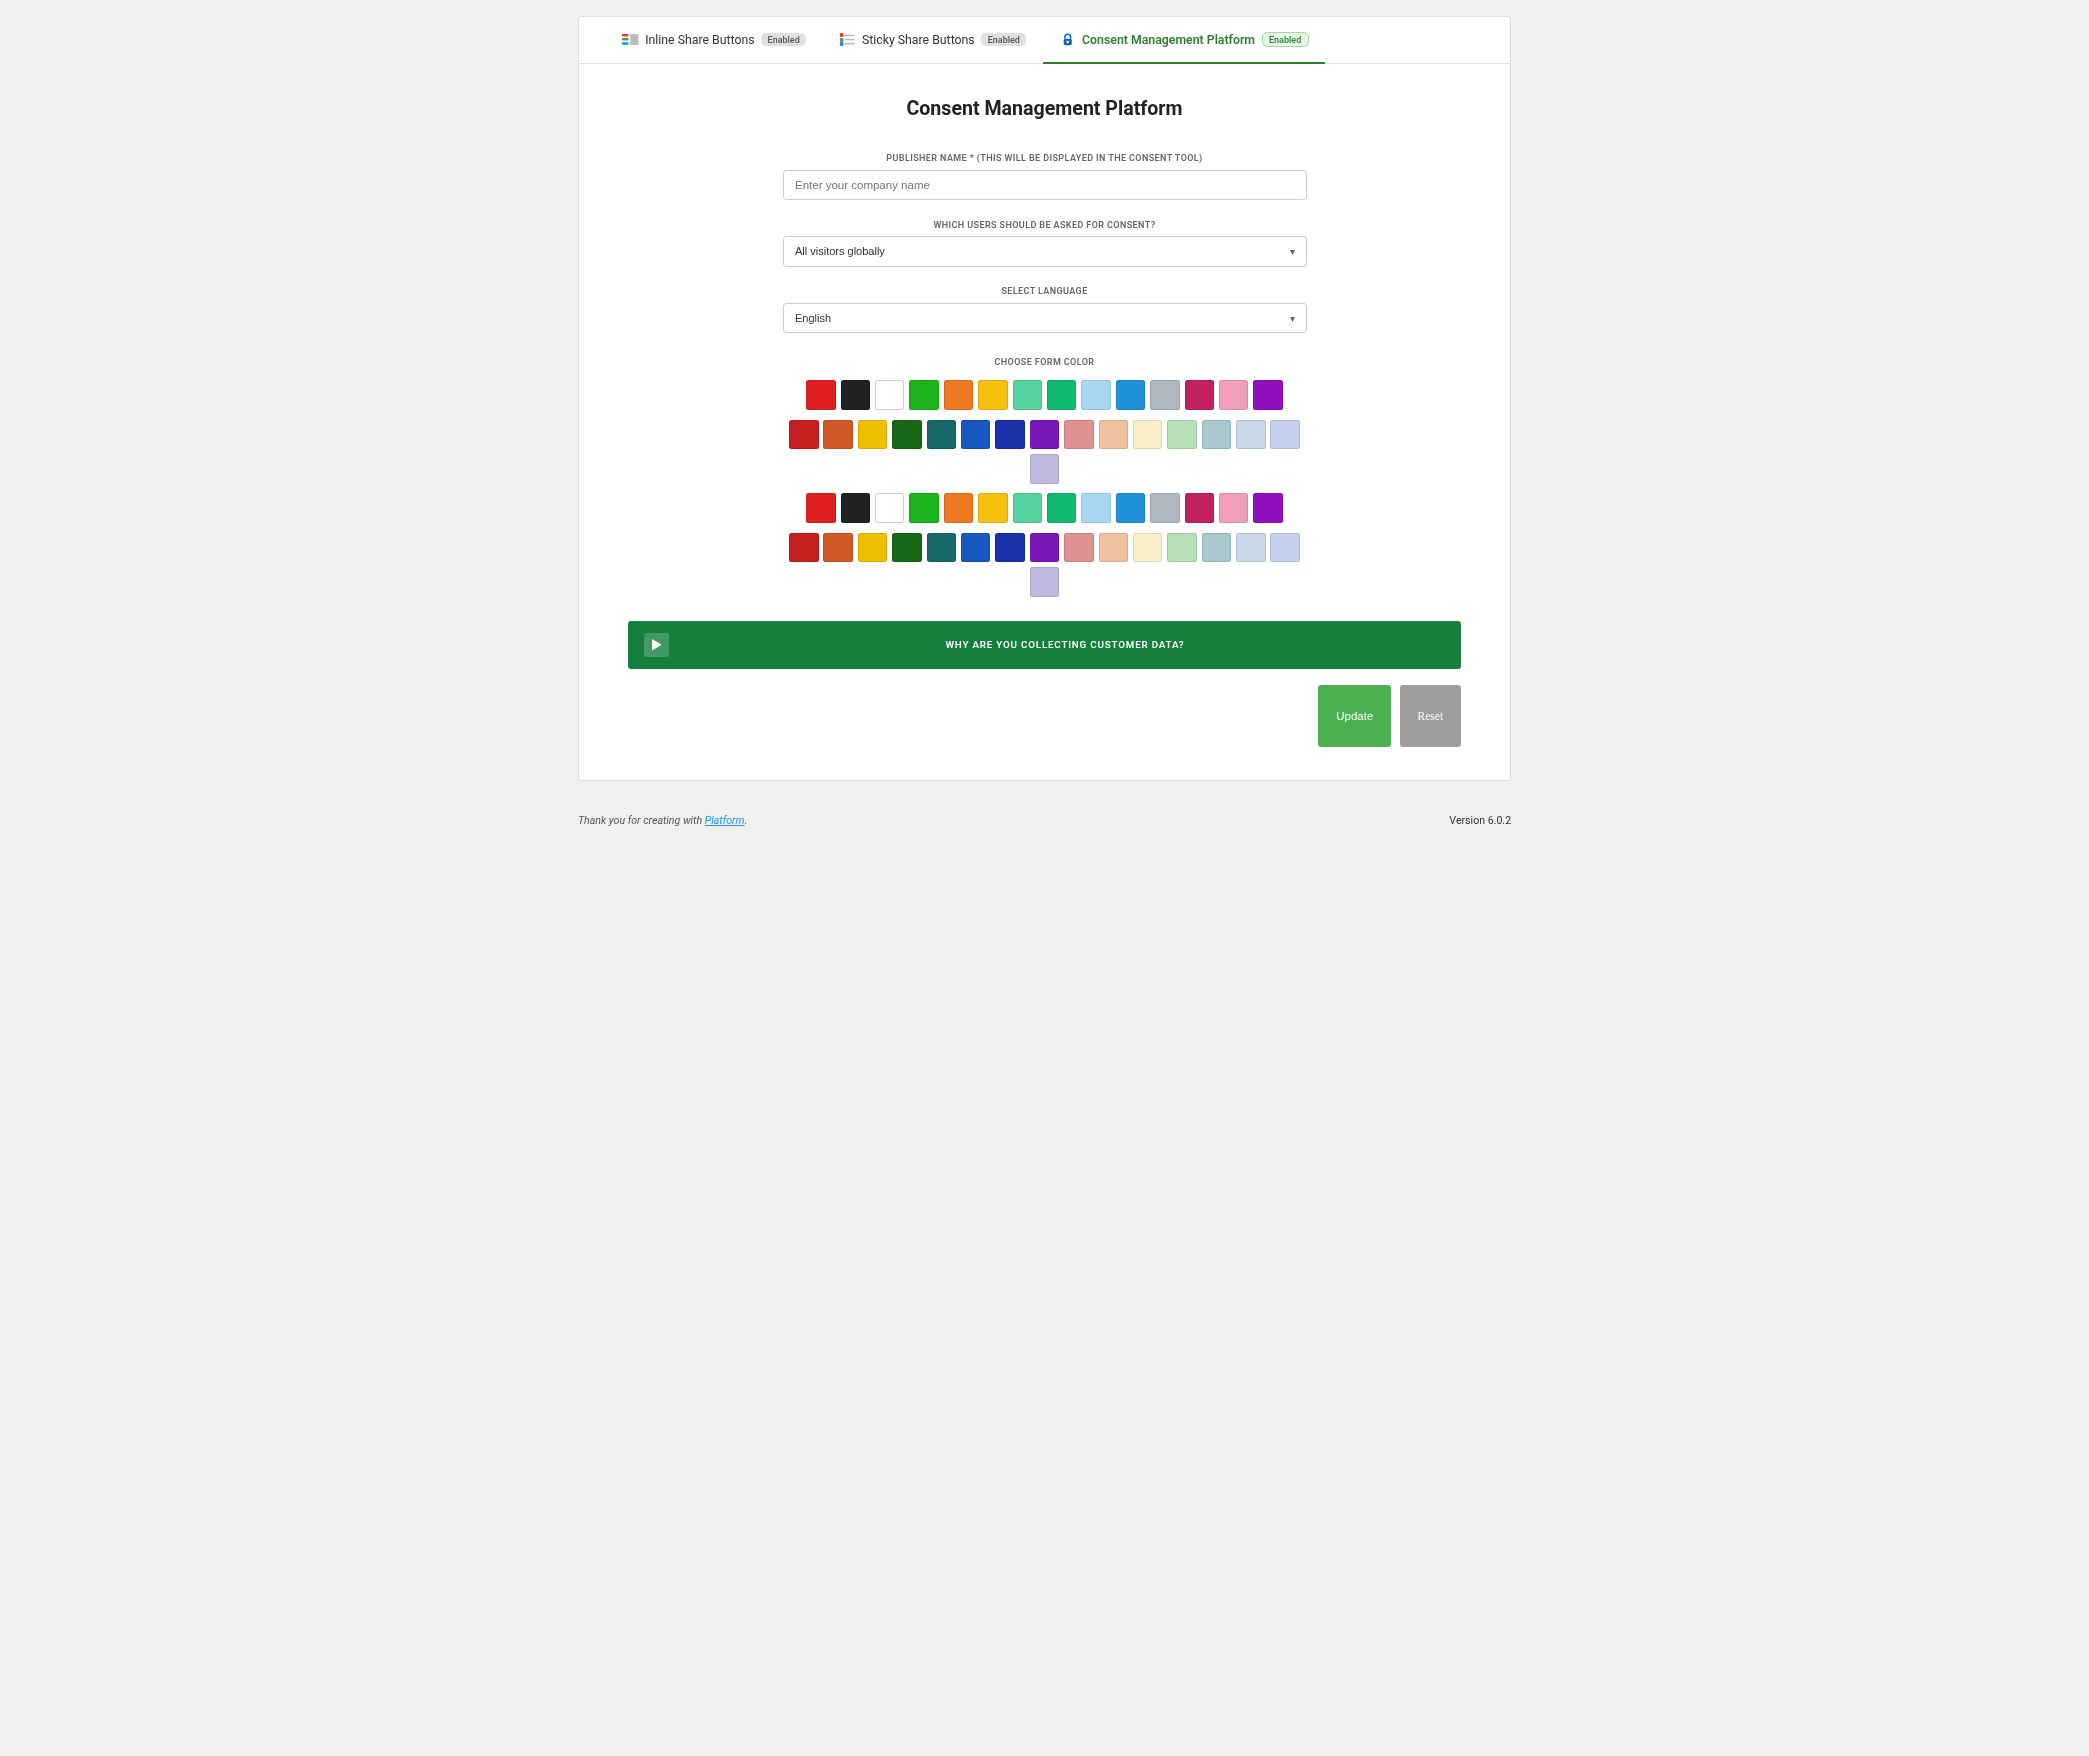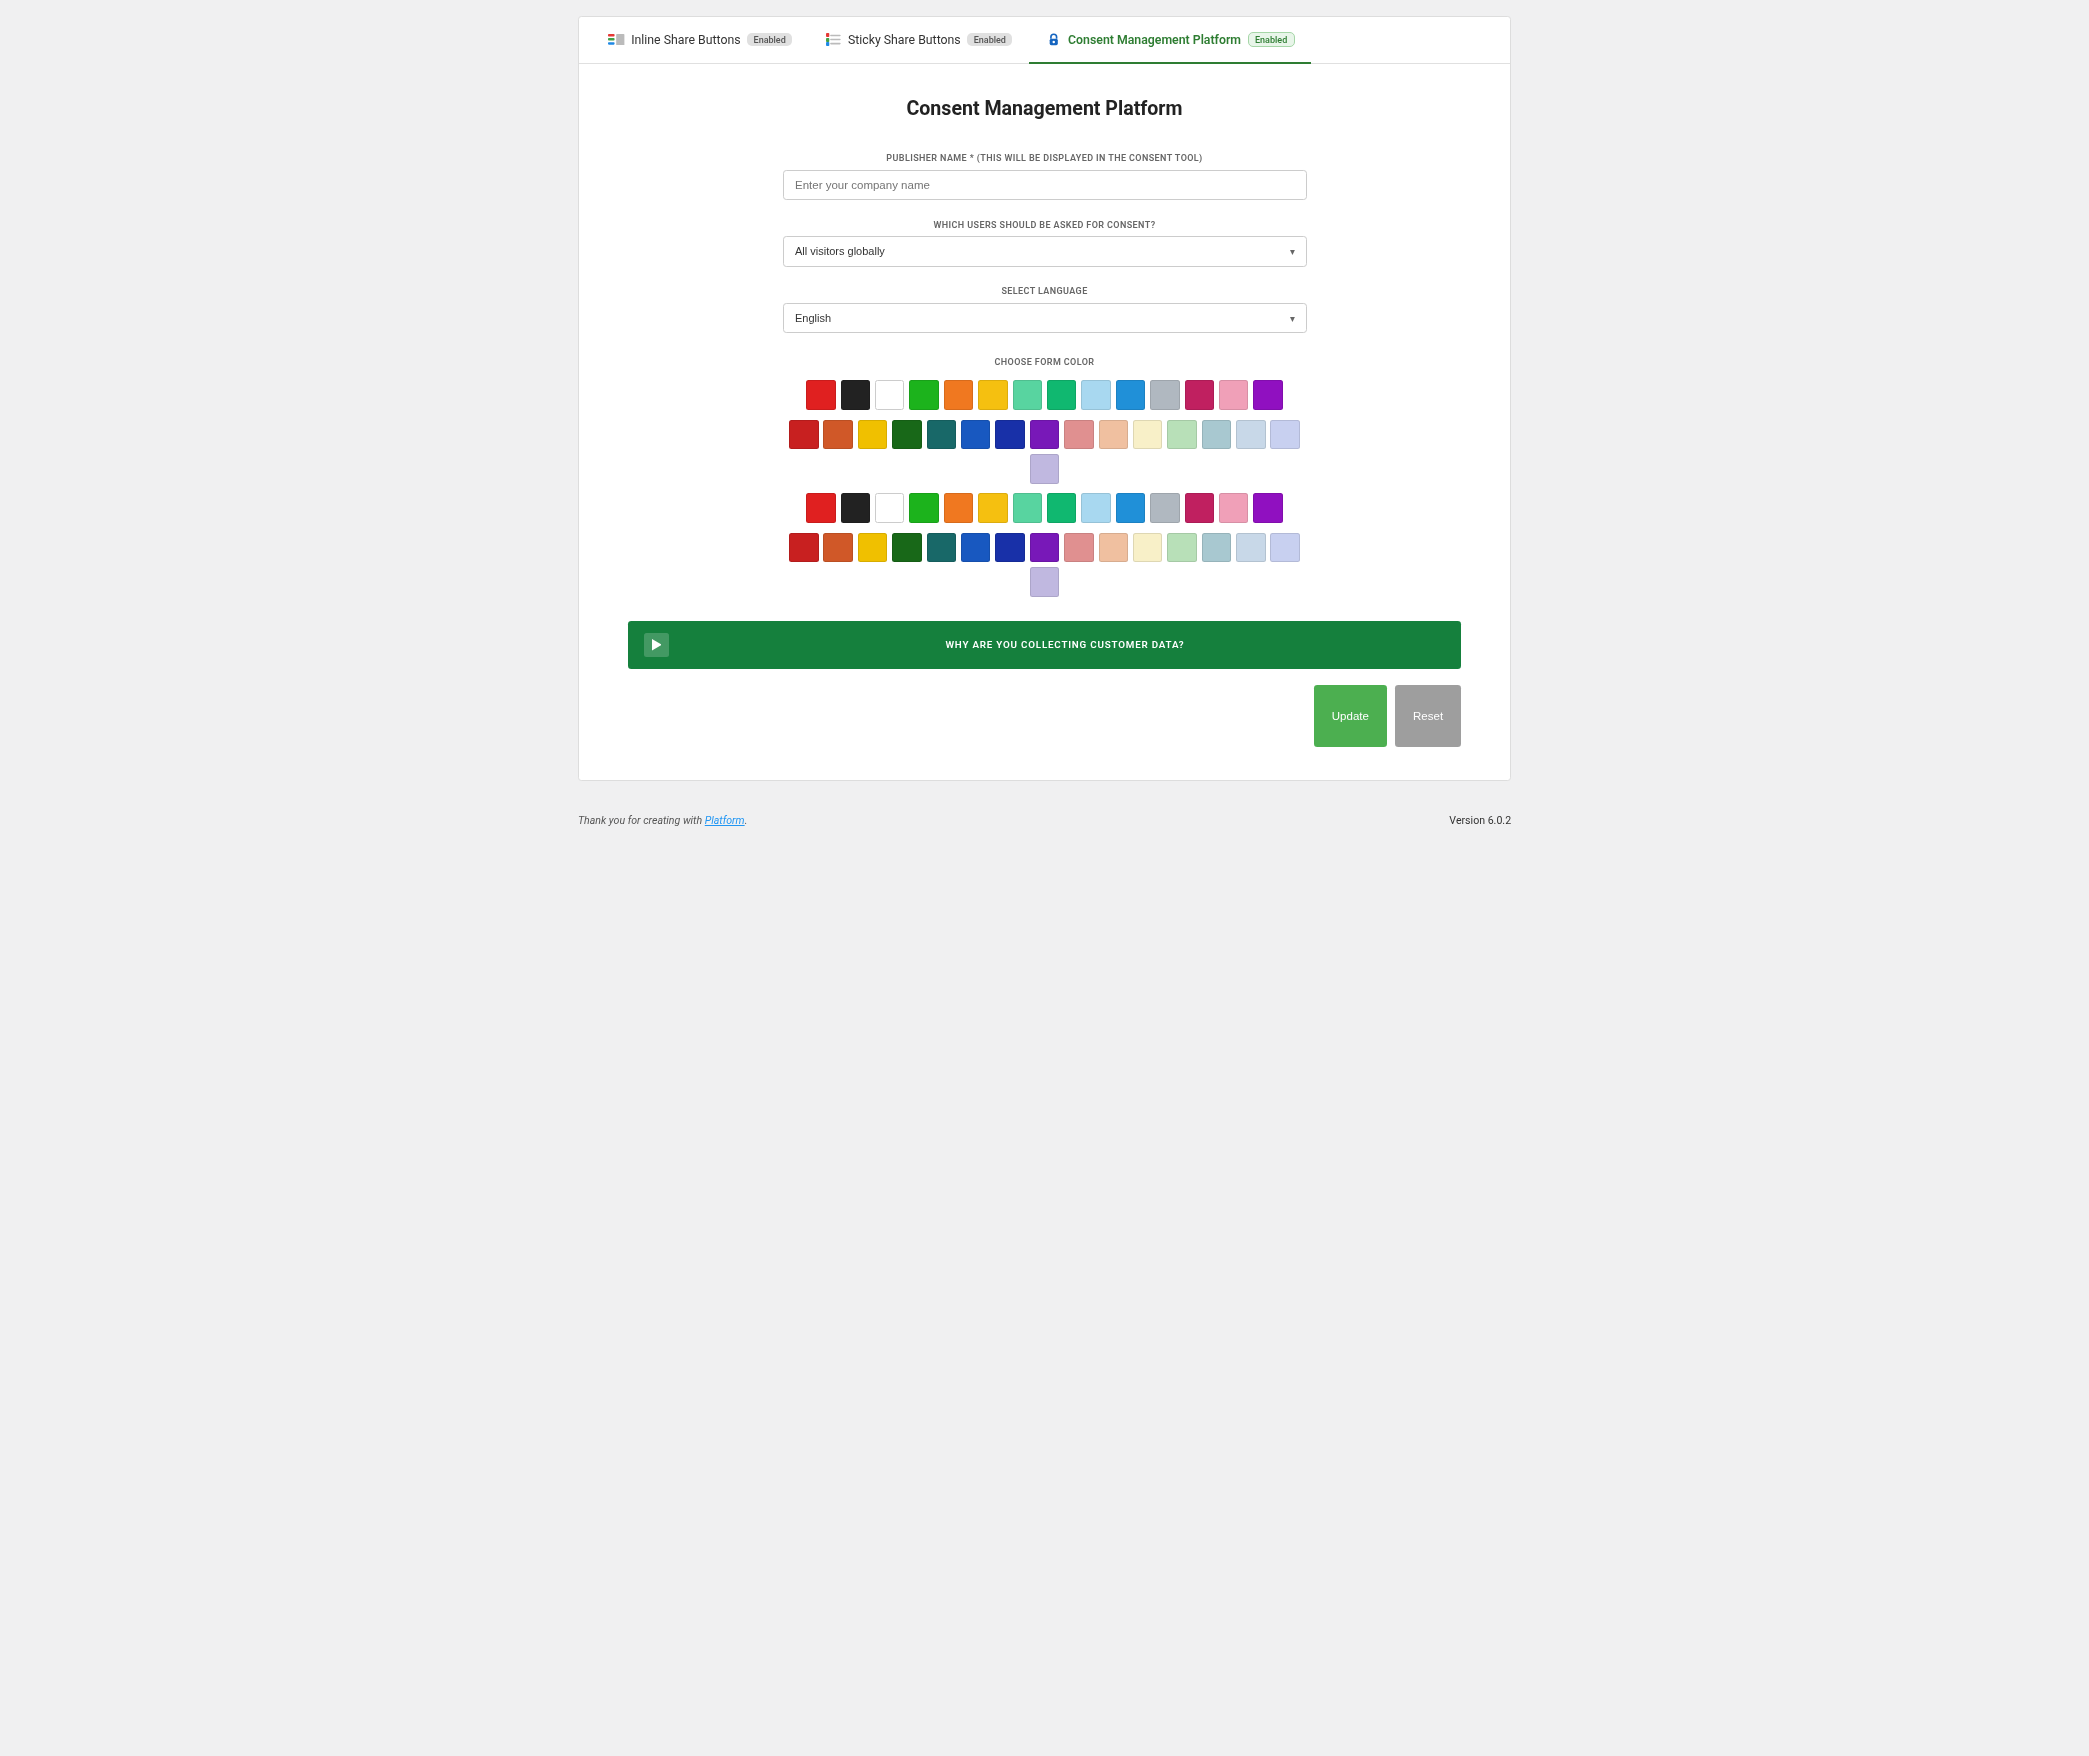--- a/index.html
+++ b/index.html
@@ -18,21 +18,21 @@
       background: #fff;
       border: 0.8px solid #ddd;
       border-radius: 3.3px;
       margin-bottom: 16.4px;
     }
     
     .tabs-bar {
       display: flex;
       align-items: stretch;
       border-bottom: 0.8px solid #e0e0e0;
-      padding: 0 13px;
+      padding: 0 27px;
     }
     .tab-item {
       display: flex;
       align-items: center;
       gap: 6.5px;
       padding: 14.7px 16.4px;
       cursor: pointer;
       border-bottom: 2.5px solid transparent;
       margin-bottom: -0.8px;
       text-decoration: none;
@@ -208,20 +208,21 @@
     }
     .btn-reset {
       background: #9e9e9e;
       color: #fff;
       border: none;
       padding: 24px 18px;
       border-radius: 3.3px;
       font-size: 11.5px;
       font-weight: 500;
       cursor: pointer;
+      font-family: Liberation Serif, serif;
     }
     
     .footer {
       padding: 16.4px 0;
       display: flex;
       justify-content: space-between;
       align-items: center;
       font-size: 10.6px;
       color: #555;
       font-style: italic;

